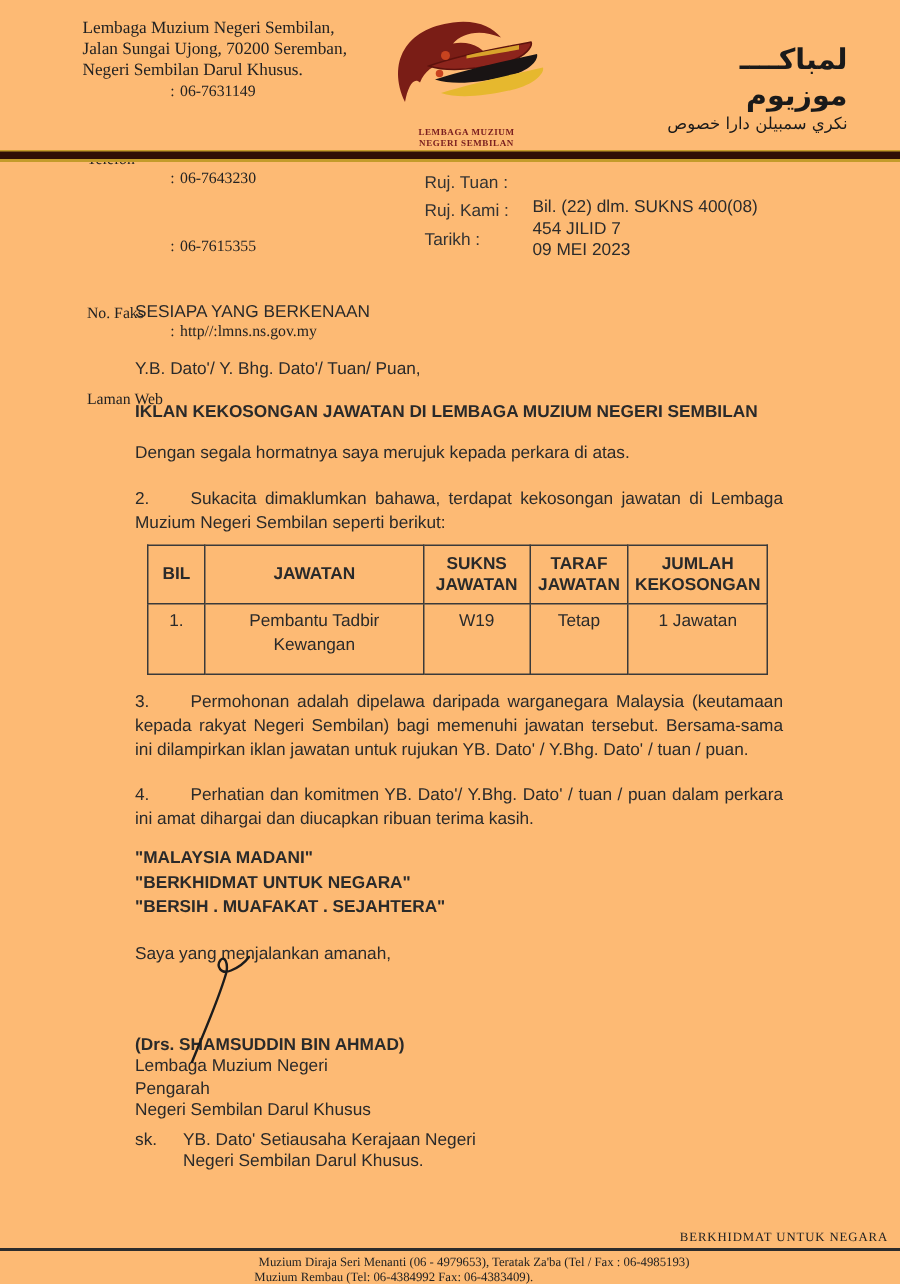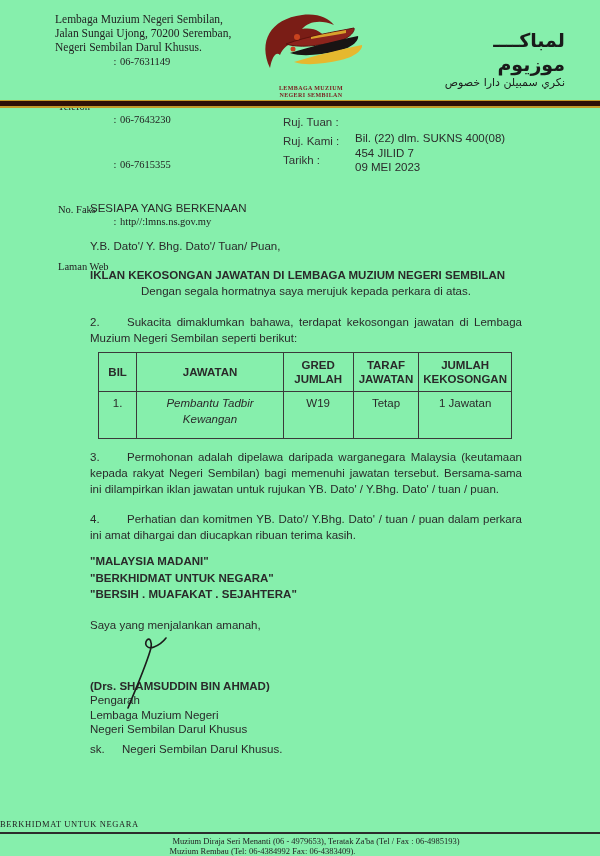--- a/index.html
+++ b/index.html
@@ -1,17 +1,17 @@
 <!DOCTYPE html>
 <html><head>
 <meta charset="utf-8">
 <style>
   html,body{margin:0;padding:0;background:#e9e9e9;}
   .page{
-    position:relative;width:600px;height:856px;background:#86efac;
+    position:relative;width:600px;height:856px;background:#fdba74;
     margin:0 auto;overflow:hidden;color:#1d1d1d;
     font-family:"Liberation Sans","DejaVu Sans",sans-serif;
   }
   
   .addr{position:absolute;left:55px;top:12px;font-family:"Liberation Serif","DejaVu Serif",serif;
     font-size:11.5px;line-height:14px;color:#222;}
   .contacts{position:absolute;left:58px;top:56px;font-family:"Liberation Serif","DejaVu Serif",serif;
     font-size:10.5px;line-height:12.5px;color:#222;}
   .contact-row{display:flex;}
   .contact-row .lbl{width:52px;margin-top:45px;}
@@ -29,42 +29,42 @@
   .ref-labels{position:absolute;left:283px;top:116px;font-size:11.5px;color:#333;}
   .ref-labels div{margin-bottom:7px;}
   .ref-values{position:absolute;left:355px;top:131px;font-size:11.5px;line-height:14.5px;color:#2b2b2b;}
   
   .body{position:absolute;left:90px;top:200px;width:432px;font-size:11.5px;line-height:16px;color:#2a2a2a;}
   .para{text-align:justify;}
   .pnum{display:inline-block;width:37px;}
   .recipient{font-weight:normal;}
   .salutation{margin-top:22px;}
   .subject{margin-top:13px;font-weight:bold;}
-  .p1{margin-top:0;text-align:center;}
+  .p1{margin-top:11px;}
   .p2{margin-top:15px;}
   .p3{margin-top:10px;}
   .p4{margin-top:14px;}
   
   table.vac{border-collapse:collapse;margin:6px 0 0 8px;width:414px;font-size:11.5px;}
   table.vac th,table.vac td{border:1.3px solid #3a3a3a;padding:3px 4px;vertical-align:top;}
   table.vac th{font-weight:bold;text-align:center;height:32px;vertical-align:middle;line-height:14px;}
   table.vac td{height:40px;text-align:center;}
   td.jaw{text-align:left;padding-left:8px;}
-  td.jaw span{display:inline-block;max-width:105px;font-style:italic;}
+  td.jaw span{display:inline-block;max-width:105px;}
   .col-bil{width:40px;}.col-jaw{width:160px;}.col-gred{width:72px;}.col-taraf{width:66px;}.col-jum{width:88px;}
   
   .slogans{margin-top:10px;font-weight:bold;line-height:16.5px;}
   .closing{margin-top:14px;}
   .sig-svg{position:absolute;left:28px;top:430px;}
   .sig-block{margin-top:46px;line-height:14.5px;}
   .sig-name{font-weight:bold;}
   .cc{margin-top:5px;display:flex;line-height:14.5px;}
   .cc .cc-lbl{width:32px;}
   
-  .foot-motto{position:absolute;left:0;top:819px;width:592px;text-align:left;
+  .foot-motto{position:absolute;left:0;top:819px;width:592px;text-align:right;
     font-family:"Liberation Serif","DejaVu Serif",serif;font-size:8.5px;letter-spacing:.6px;color:#222;}
   .foot-line{position:absolute;left:0;top:832px;width:600px;height:0;border-top:2px solid #2c2c2c;}
   .foot-l1{position:absolute;left:16px;top:836px;width:600px;text-align:center;
     font-family:"Liberation Serif","DejaVu Serif",serif;font-size:8.5px;color:#222;}
   .foot-l2{position:absolute;left:0;top:846px;width:525px;text-align:center;
     font-family:"Liberation Serif","DejaVu Serif",serif;font-size:8.5px;color:#222;}
 </style>
 </head>
 <body>
 
@@ -148,21 +148,21 @@
         <col class="col-bil">
           <col class="col-jaw">
           <col class="col-gred">
           <col class="col-taraf">
           <col class="col-jum">
       </colgroup>
       <thead>
         <tr>
           <th>BIL</th>
           <th>JAWATAN</th>
-          <th>GRED JUMLAH</th>
+          <th>SUKNS JAWATAN</th>
           <th>TARAF JAWATAN</th>
           <th>JUMLAH KEKOSONGAN</th>
         </tr>
       </thead>
       <tbody>
         <tr>
           <td>1.</td>
           <td class="jaw"><span>Pembantu Tadbir Kewangan</span></td>
           <td>W19</td>
           <td>Tetap</td>
@@ -184,28 +184,29 @@
     <div class="closing">Saya yang menjalankan amanah,</div>
 
     <span class="sig-svg">
       <svg width="60" height="80" viewBox="0 0 60 80" xmlns="http://www.w3.org/2000/svg">
         <path d="M10,78 C18,58 28,36 33,18 C34,12 32,7 29,10 C26,14 29,20 36,17 C41,15 45,12 48,8" fill="none" stroke="#1c1c1c" stroke-width="1.6" stroke-linecap="round"></path>
       </svg>
     </span>
 
     <div class="sig-block">
       <div class="sig-name">(Drs. SHAMSUDDIN BIN AHMAD)</div>
+      <div>Lembaga Muzium Negeri</div>
       <div>Pengarah</div>
-      <div>Lembaga Muzium Negeri</div>
       <div>Negeri Sembilan Darul Khusus</div>
     </div>
 
     <div class="cc">
       <span class="cc-lbl">sk.</span>
       <span>
+        <div>YB. Dato' Setiausaha Kerajaan Negeri</div>
         <div>Negeri Sembilan Darul Khusus.</div>
       </span>
     </div>
   </div>
 
   <div class="foot-motto">BERKHIDMAT UNTUK NEGARA</div>
   <div class="foot-line"></div>
   <div class="foot-l1">Muzium Diraja Seri Menanti (06 - 4979653), Teratak Za'ba (Tel / Fax : 06-4985193)</div>
   <div class="foot-l2">Muzium Rembau (Tel: 06-4384992  Fax: 06-4383409).</div>
 

